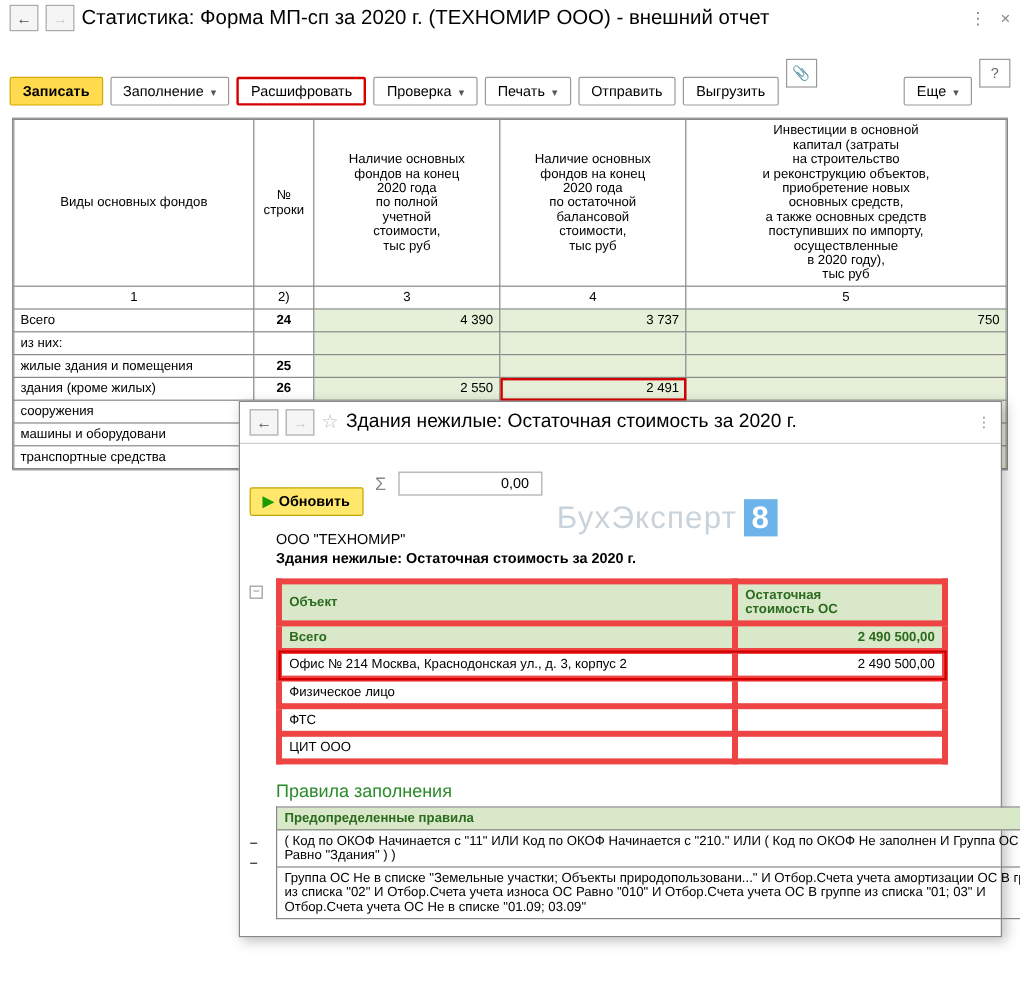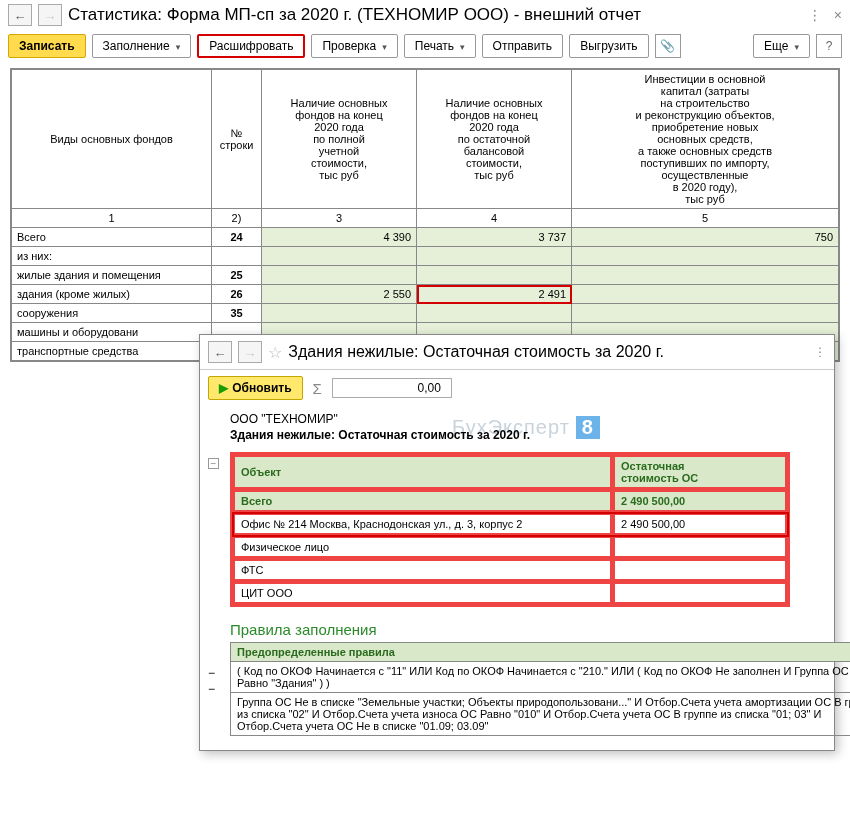--- a/index.html
+++ b/index.html
@@ -41,20 +41,21 @@
   }
   .btn {
     border: 1px solid #999;
     background: #fff;
     padding: 4px 10px;
     font-size: 12px;
     cursor: pointer;
     display: flex; align-items: center; gap: 4px;
     border-radius: 2px;
     height: 24px;
+    margin-top: 30px;
   }
   .btn.yellow {
     background: #ffdb4d;
     border-color: #d4a800;
     font-weight: bold;
   }
   .btn.highlighted {
     border: 2px solid #d40000;
   }
   .btn .caret::after { content: "▾"; font-size: 9px; margin-left: 2px; color: #555;}
@@ -134,22 +135,22 @@
   .sigma { font-size: 15px; color: #888; }
   .sum-box {
     border: 1px solid #aaa;
     padding: 2px 10px;
     min-width: 120px;
     text-align: right;
     background: #fff;
   }
   .watermark {
     position: absolute;
-    left: 252px; top: 46px;
-    font-size: 20px;
+    left: 264px; top: 46px;
+    font-size: 26px;
     color: #c9d3dc;
     font-weight: 300;
     letter-spacing: 1px;
     pointer-events: none;
   }
   .watermark .eight {
     display: inline-block;
     background: #6bb3e8;
     color: #fff;
     padding: 0 6px;
@@ -175,21 +176,21 @@
     background: #d9e8c8;
     color: #2a6b1f;
     text-align: left;
     font-weight: bold;
   }
   .total-row td {
     background: #d9e8c8;
     font-weight: bold;
     color: #2a6b1f;
   }
-  .sum-col { }
+  .sum-col { text-align: right; }
   .detail-row.highlighted td { position: relative; }
   tr.detail-row.highlighted { outline: 2px solid #d40000; outline-offset: -1px; }
 
   .section-title {
     color: #2a8a2a;
     font-size: 15px;
     margin: 14px 0 4px 0;
   }
   .rules-head td {
     background: #d9e8c8;

